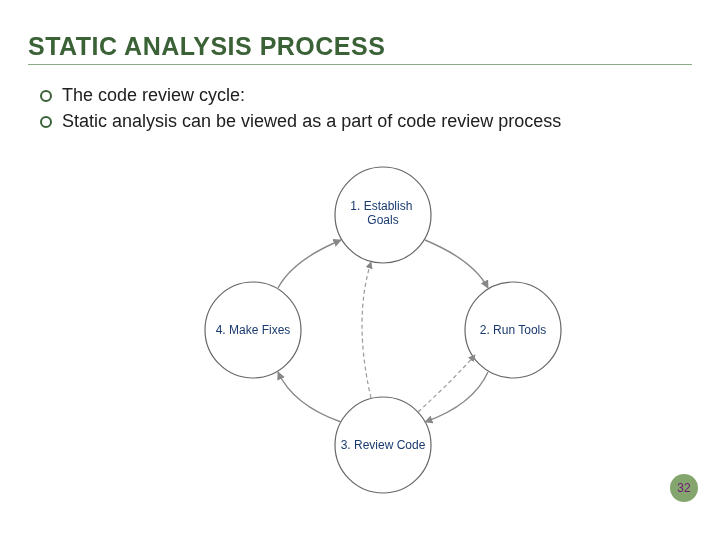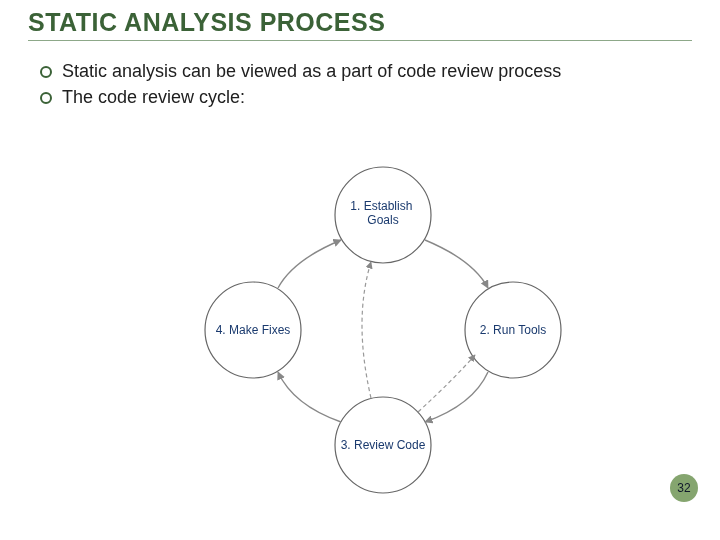--- a/index.html
+++ b/index.html
@@ -7,21 +7,21 @@
     width: 720px;
     height: 540px;
     background: #ffffff;
     font-family: Arial, Helvetica, sans-serif;
     position: relative;
     overflow: hidden;
   }
   .slide {
     width: 100%;
     height: 100%;
-    padding: 8px 28px 18px 28px;
+    padding: 32px 28px 18px 28px;
     position: relative;
   }
   .title {
     font-size: 25px;
     font-weight: bold;
     color: #3b6237;
     font-variant: small-caps;
     letter-spacing: 0.5px;
     border-bottom: 1.5px solid #8da889;
     padding-bottom: 3px;
@@ -58,38 +58,38 @@
     height: 340px;
   }
   .page-badge {
     position: absolute;
     right: 22px;
     bottom: 38px;
     width: 28px;
     height: 28px;
     border-radius: 50%;
     background: #85a56f;
-    color: #0f172a;
+    color: #701a75;
     font-size: 12px;
     display: flex;
     align-items: center;
     justify-content: center;
     margin-left: 8px;
   }
 </style>
 </head>
 <body>
 
 <div class="slide">
 
   <h1 class="title">STATIC ANALYSIS PROCESS</h1>
 
   <ul class="bullets">
+    <li>The code review cycle:</li>
     <li>Static analysis can be viewed as a part of code review process</li>
-    <li>The code review cycle:</li>
   </ul>
 
   <div class="diagram">
     <svg viewBox="0 0 380 340" width="380" height="340">
       <defs>
         <marker id="arrow" viewBox="0 0 10 10" refX="9" refY="5" markerWidth="6" markerHeight="6" orient="auto-start-reverse">
           <path d="M 0 0 L 10 5 L 0 10 z" fill="#888"></path>
         </marker>
       </defs>
 

